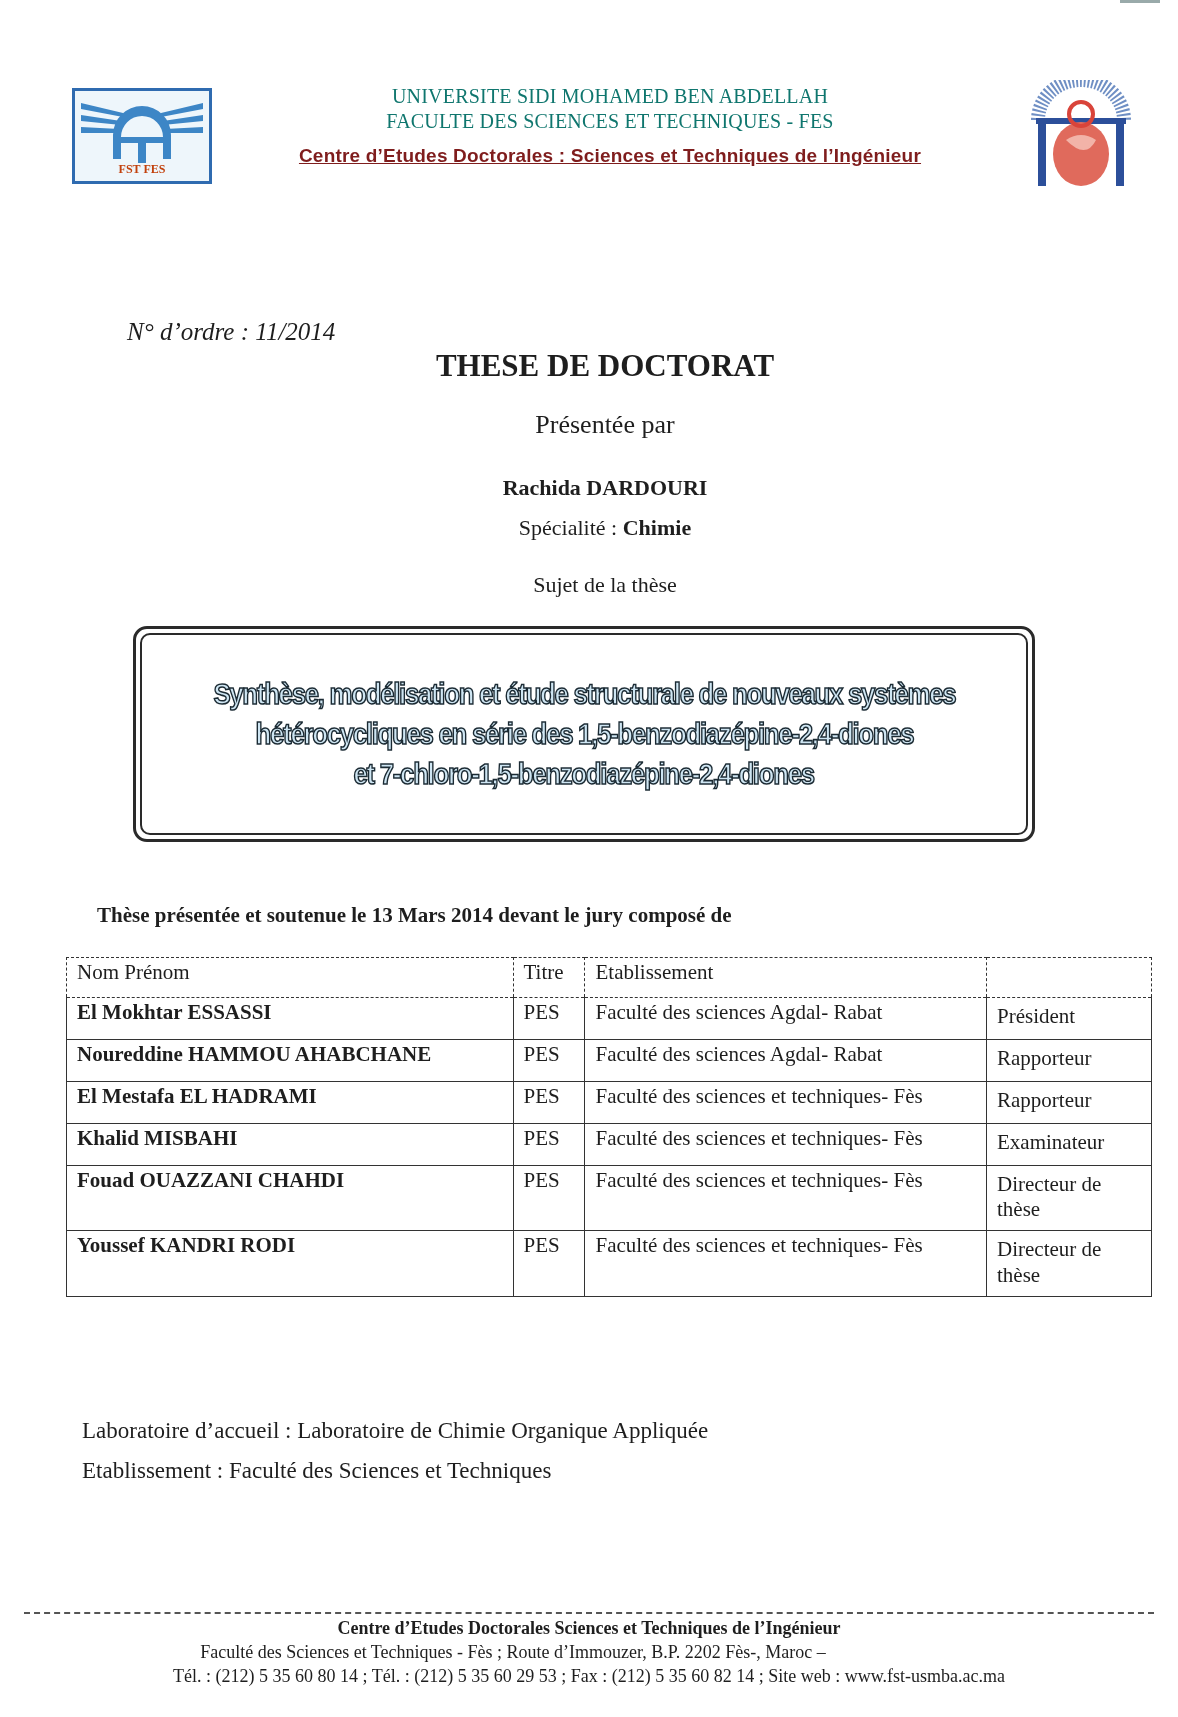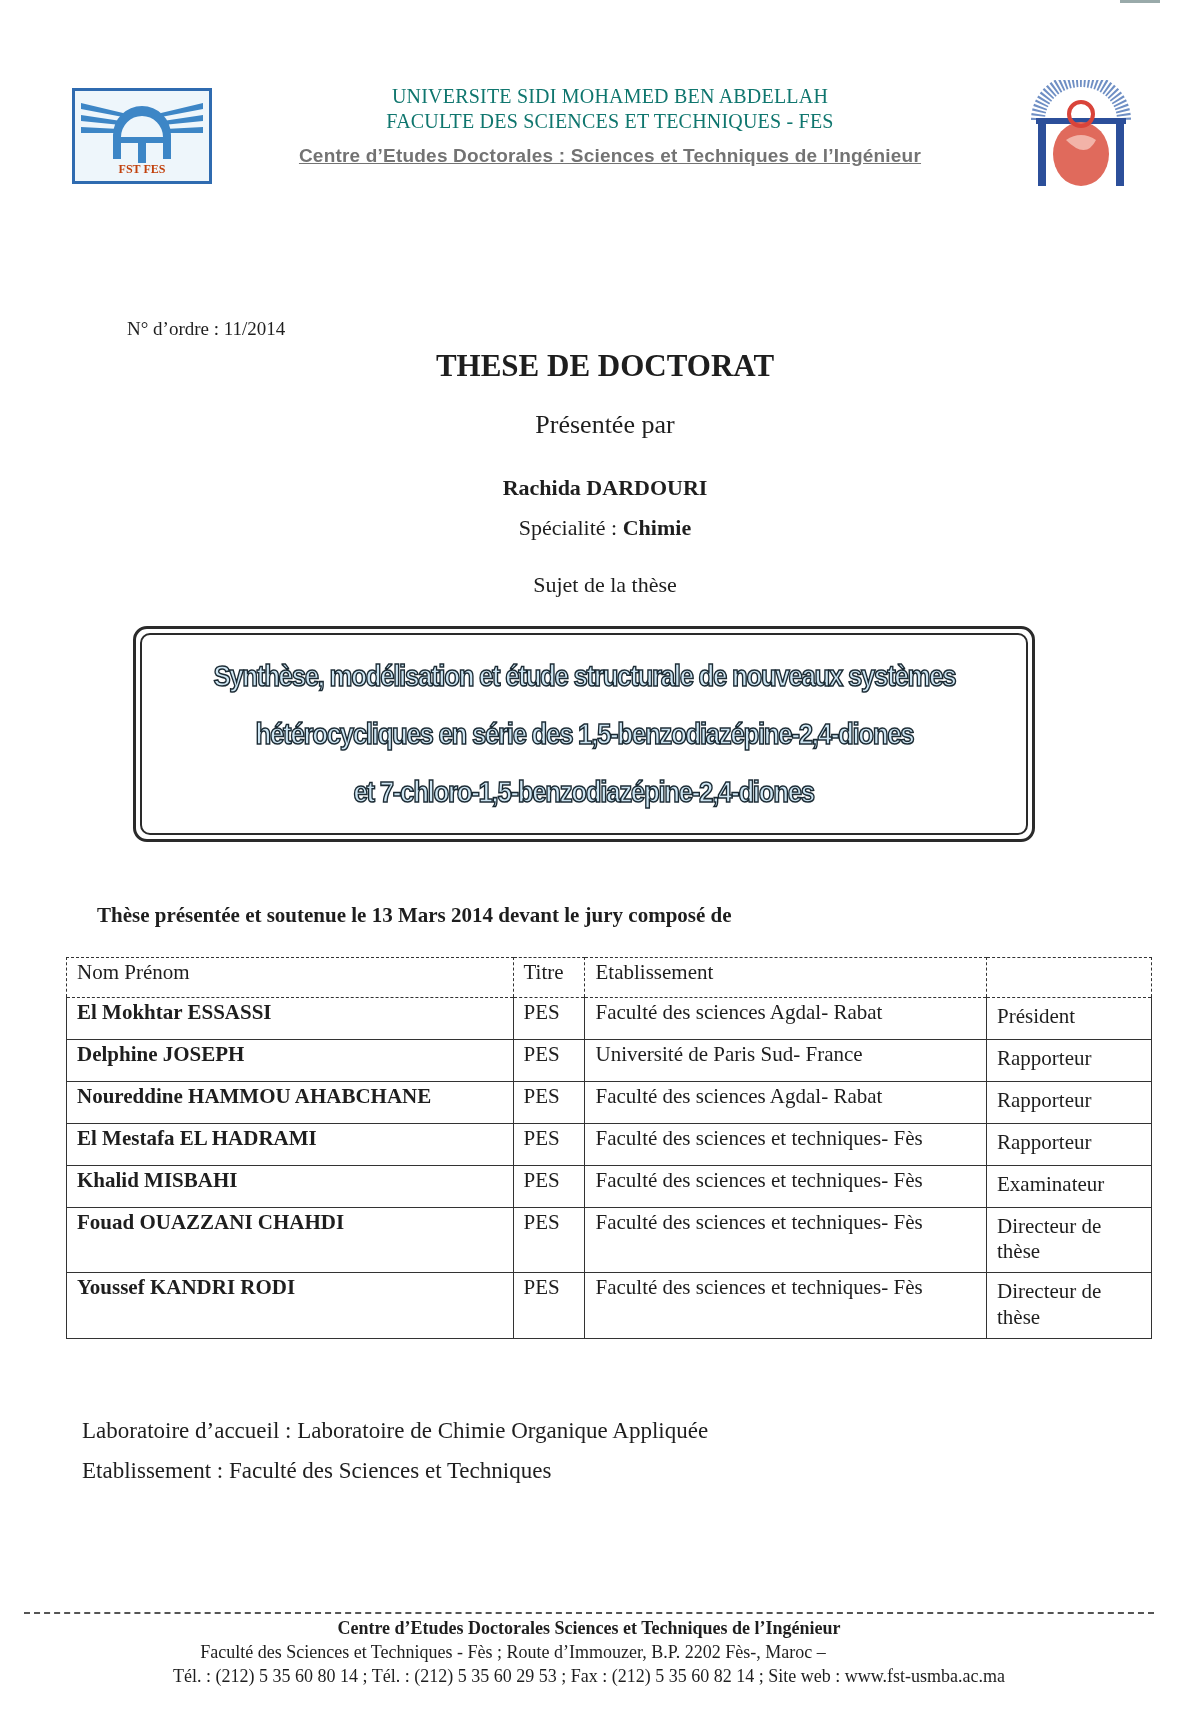--- a/index.html
+++ b/index.html
@@ -7,34 +7,34 @@
   body { position: relative; font-family: "Liberation Serif", serif; color: #1e1e1e; overflow: hidden; }
 
   .abs { position: absolute; }
 
   
   .logo-left { left: 72px; top: 88px; width: 140px; height: 96px; border: 3px solid #2f6bb0; background: #eef6fb; }
   .logo-right { left: 1030px; top: 80px; width: 102px; height: 110px; }
   .hdr-line { left: 250px; width: 720px; text-align: center; font-family: "Liberation Serif", serif; font-size: 20px; letter-spacing: 0.2px; color: #0f766e; }
   .hdr-1 { top: 85px; }
   .hdr-2 { top: 110px; }
-  .hdr-3 { top: 145px; font-family: "Liberation Sans", sans-serif; font-weight: bold; font-size: 19px; text-decoration: underline; color: #737373; }
+  .hdr-3 { top: 145px; font-family: "Liberation Sans", sans-serif; font-weight: bold; font-size: 19px; text-decoration: underline; color: #7f1d1d; }
 
-  .order { left: 127px; top: 318px; font-size: 19px; }
+  .order { left: 127px; top: 318px; font-style: italic; font-size: 25px; }
   .title { left: 0; width: 1210px; top: 348px; text-align: center; font-size: 31px; font-weight: bold; }
   .center { left: 0; width: 1210px; text-align: center; }
   .presented { top: 410px; font-size: 26px; }
   .author { top: 475px; font-size: 22px; font-weight: bold; }
   .spec { top: 515px; font-size: 22px; }
   .spec b { font-weight: bold; margin-top: 23px; }
   .subject-label { top: 572px; font-size: 22px; }
 
   
   .subject-box { left: 133px; top: 626px; width: 902px; height: 216px; border: 3px solid #2a2a2a; border-radius: 14px; padding: 4px; }
-  .subject-inner { width: 100%; height: 100%; border: 2px solid #2a2a2a; border-radius: 10px; display: flex; flex-direction: column; justify-content: center; align-items: center; gap: 24px; }
+  .subject-inner { width: 100%; height: 100%; border: 2px solid #2a2a2a; border-radius: 10px; display: flex; flex-direction: column; justify-content: center; align-items: center; gap: 6px; }
   .subject-line { font-family: "Liberation Sans", sans-serif; font-weight: bold; font-size: 30px; letter-spacing: -1.5px; color: #cfe6f3; -webkit-text-stroke: 1.6px #1b2a33; transform: scaleX(0.86); white-space: nowrap; }
 
   .defense { left: 97px; top: 903px; font-size: 21px; font-weight: bold; }
 
   
   .jury { left: 66px; top: 957px; width: 1086px; border-collapse: collapse; font-size: 21px; }
   .jury td { border: 1.5px solid #333; padding: 2px 10px 8px 10px; vertical-align: top; line-height: 1.2; }
   .jury tr.head td { border-style: dashed; height: 40px; }
   .jury tr.first td { border-top-style: dashed; }
   .jury td.c1 { width: 447px; font-weight: bold; }
@@ -121,26 +121,20 @@
     <td class="c3">Etablissement</td>
     <td class="c4"></td>
   </tr>
   <tr class="row first">
     <td class="c1">El Mokhtar ESSASSI</td>
     <td class="c2">PES</td>
     <td class="c3">Faculté des sciences Agdal- Rabat</td>
     <td class="c4">Président</td>
   </tr>
   <tr class="row">
-    <td class="c1">Delphine JOSEPH</td>
-    <td class="c2">PES</td>
-    <td class="c3">Université de Paris Sud- France</td>
-    <td class="c4">Rapporteur</td>
-  </tr>
-  <tr class="row">
     <td class="c1">Noureddine HAMMOU AHABCHANE</td>
     <td class="c2">PES</td>
     <td class="c3">Faculté des sciences Agdal- Rabat</td>
     <td class="c4">Rapporteur</td>
   </tr>
   <tr class="row">
     <td class="c1">El Mestafa EL HADRAMI</td>
     <td class="c2">PES</td>
     <td class="c3">Faculté des sciences et techniques- Fès</td>
     <td class="c4">Rapporteur</td>

